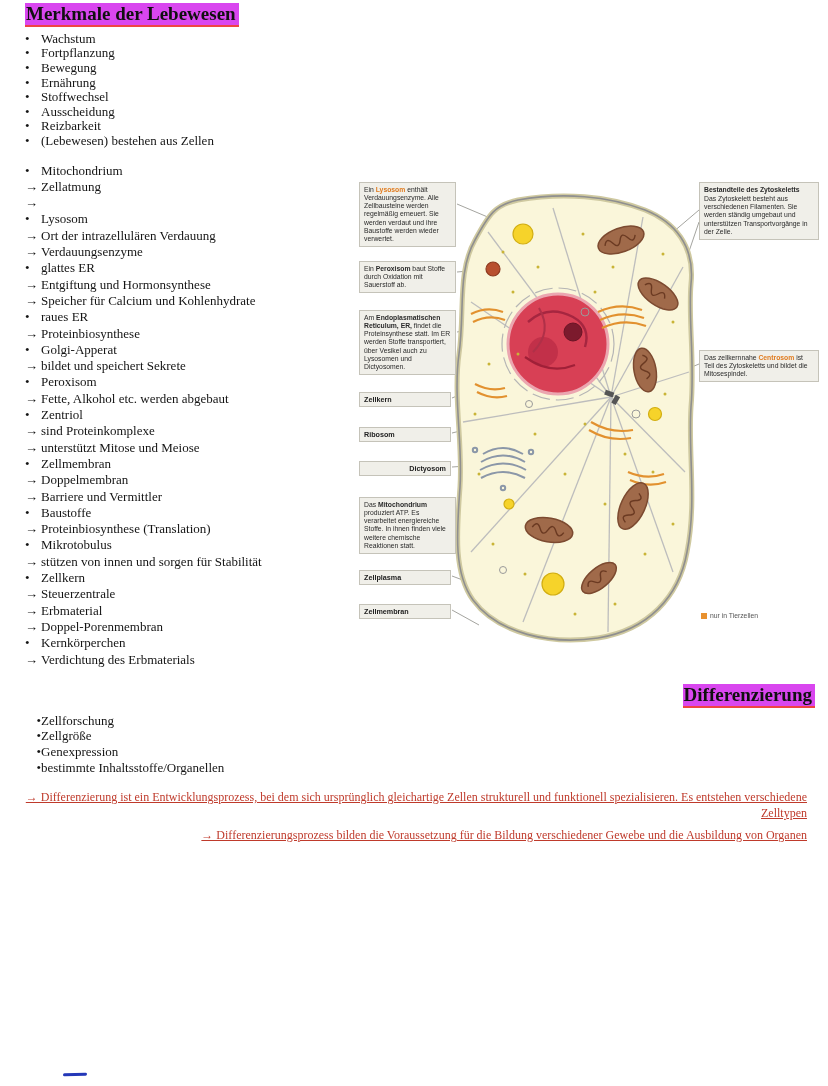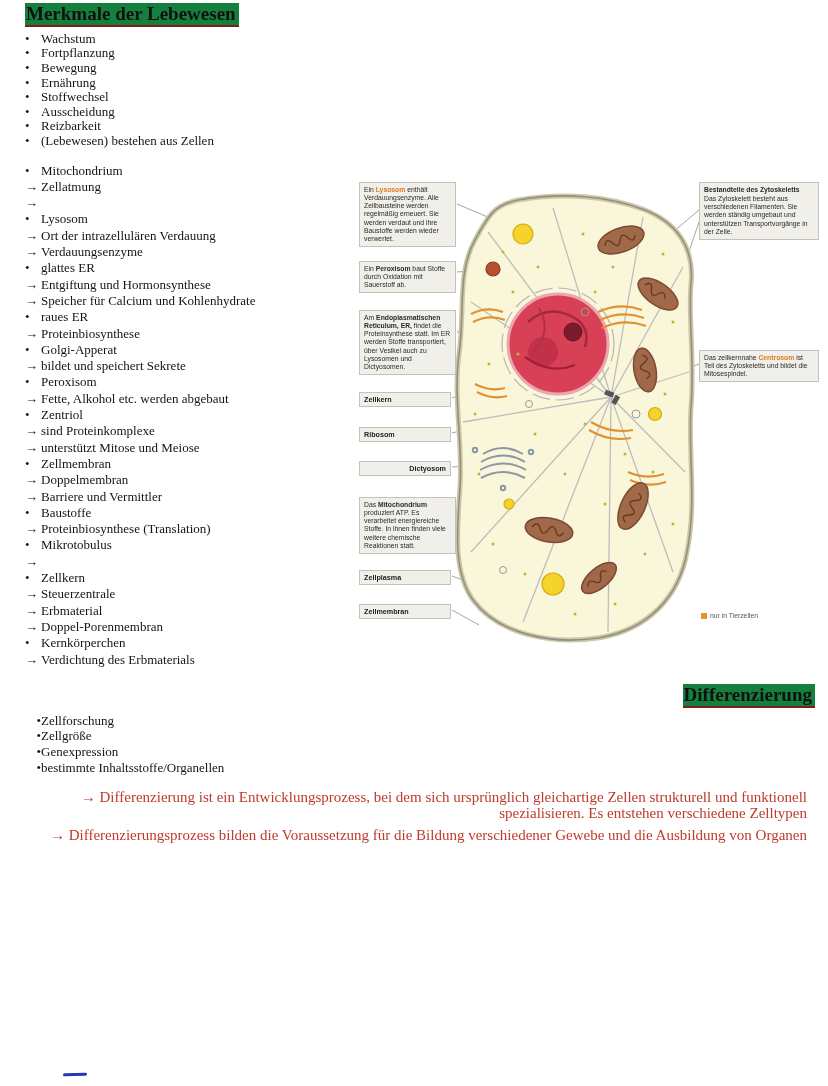--- a/index.html
+++ b/index.html
@@ -5,35 +5,35 @@
   html,body { margin:0; padding:0; background:#ffffff; }
   .page {
     position:relative; width:828px; height:1086px; background:#ffffff;
     font-family:"Liberation Serif", serif; color:#141414; overflow:hidden;
   }
   .content { position:absolute; left:25px; top:0; width:790px; }
 
   .section { margin:0; }
   .section-title {
     display:inline-block; font-size:19px; font-weight:bold; color:#101010;
-    background:#15803d; border-bottom:2px solid #7f1d1d; padding:0 3px 0 1px;
+    background:#d946ef; border-bottom:2px solid #ef4444; padding:0 3px 0 1px;
     margin:0; line-height:1.15;
   }
   .sec-merkmale { margin-top:3px; }
   .sec-aufbau   { margin-top:14px; }
   .sec-diff     { margin-top:16px;text-align:right; }
 
   ul.note-list { list-style:none; margin:5px 0 0 0; padding:0; font-size:13px; }
   .sec-merkmale ul.note-list li { line-height:14.6px; }
   .sec-aufbau   ul.note-list li { line-height:16.3px; }
   .sec-diff     ul.note-list li { line-height:15.8px; }
   ul.note-list li { display:flex; }
   .marker { flex:0 0 16px; width:16px; }
   .red-notes { width:782px; margin-top:13px; }
-  .red-notes p { color:#bf3a2b; font-size:15px; line-height:16.5px; margin:0 0 5px 0; }
+  .red-notes p { color:#bf3a2b; font-size:12px; line-height:16.5px; margin:0 0 5px 0;text-decoration:underline; }
 
   
   .diagram { position:absolute; left:353px; top:172px; width:470px; height:480px;
              font-family:"Liberation Sans", sans-serif; }
   .diagram svg { position:absolute; left:0; top:0; }
   .dbox {
     position:absolute; background:#f0efe9; border:1px solid #c5c3b9;
     padding:3px 4px; font-size:6.8px; line-height:1.2; color:#2a2a2a; width:97px;
     box-sizing:border-box;
   }
@@ -221,20 +221,21 @@
             <span class="txt">Proteinbiosynthese (Translation)</span>
           </li>
 
           <li>
             <span class="marker">•</span>
             <span class="txt">Mikrotobulus</span>
           </li>
 
           <li>
             <span class="marker">→</span>
+            <span class="txt">stützen von innen und sorgen für Stabilität</span>
           </li>
 
           <li>
             <span class="marker">•</span>
             <span class="txt">Zellkern</span>
           </li>
 
           <li>
             <span class="marker">→</span>
             <span class="txt">Steuerzentrale</span>

